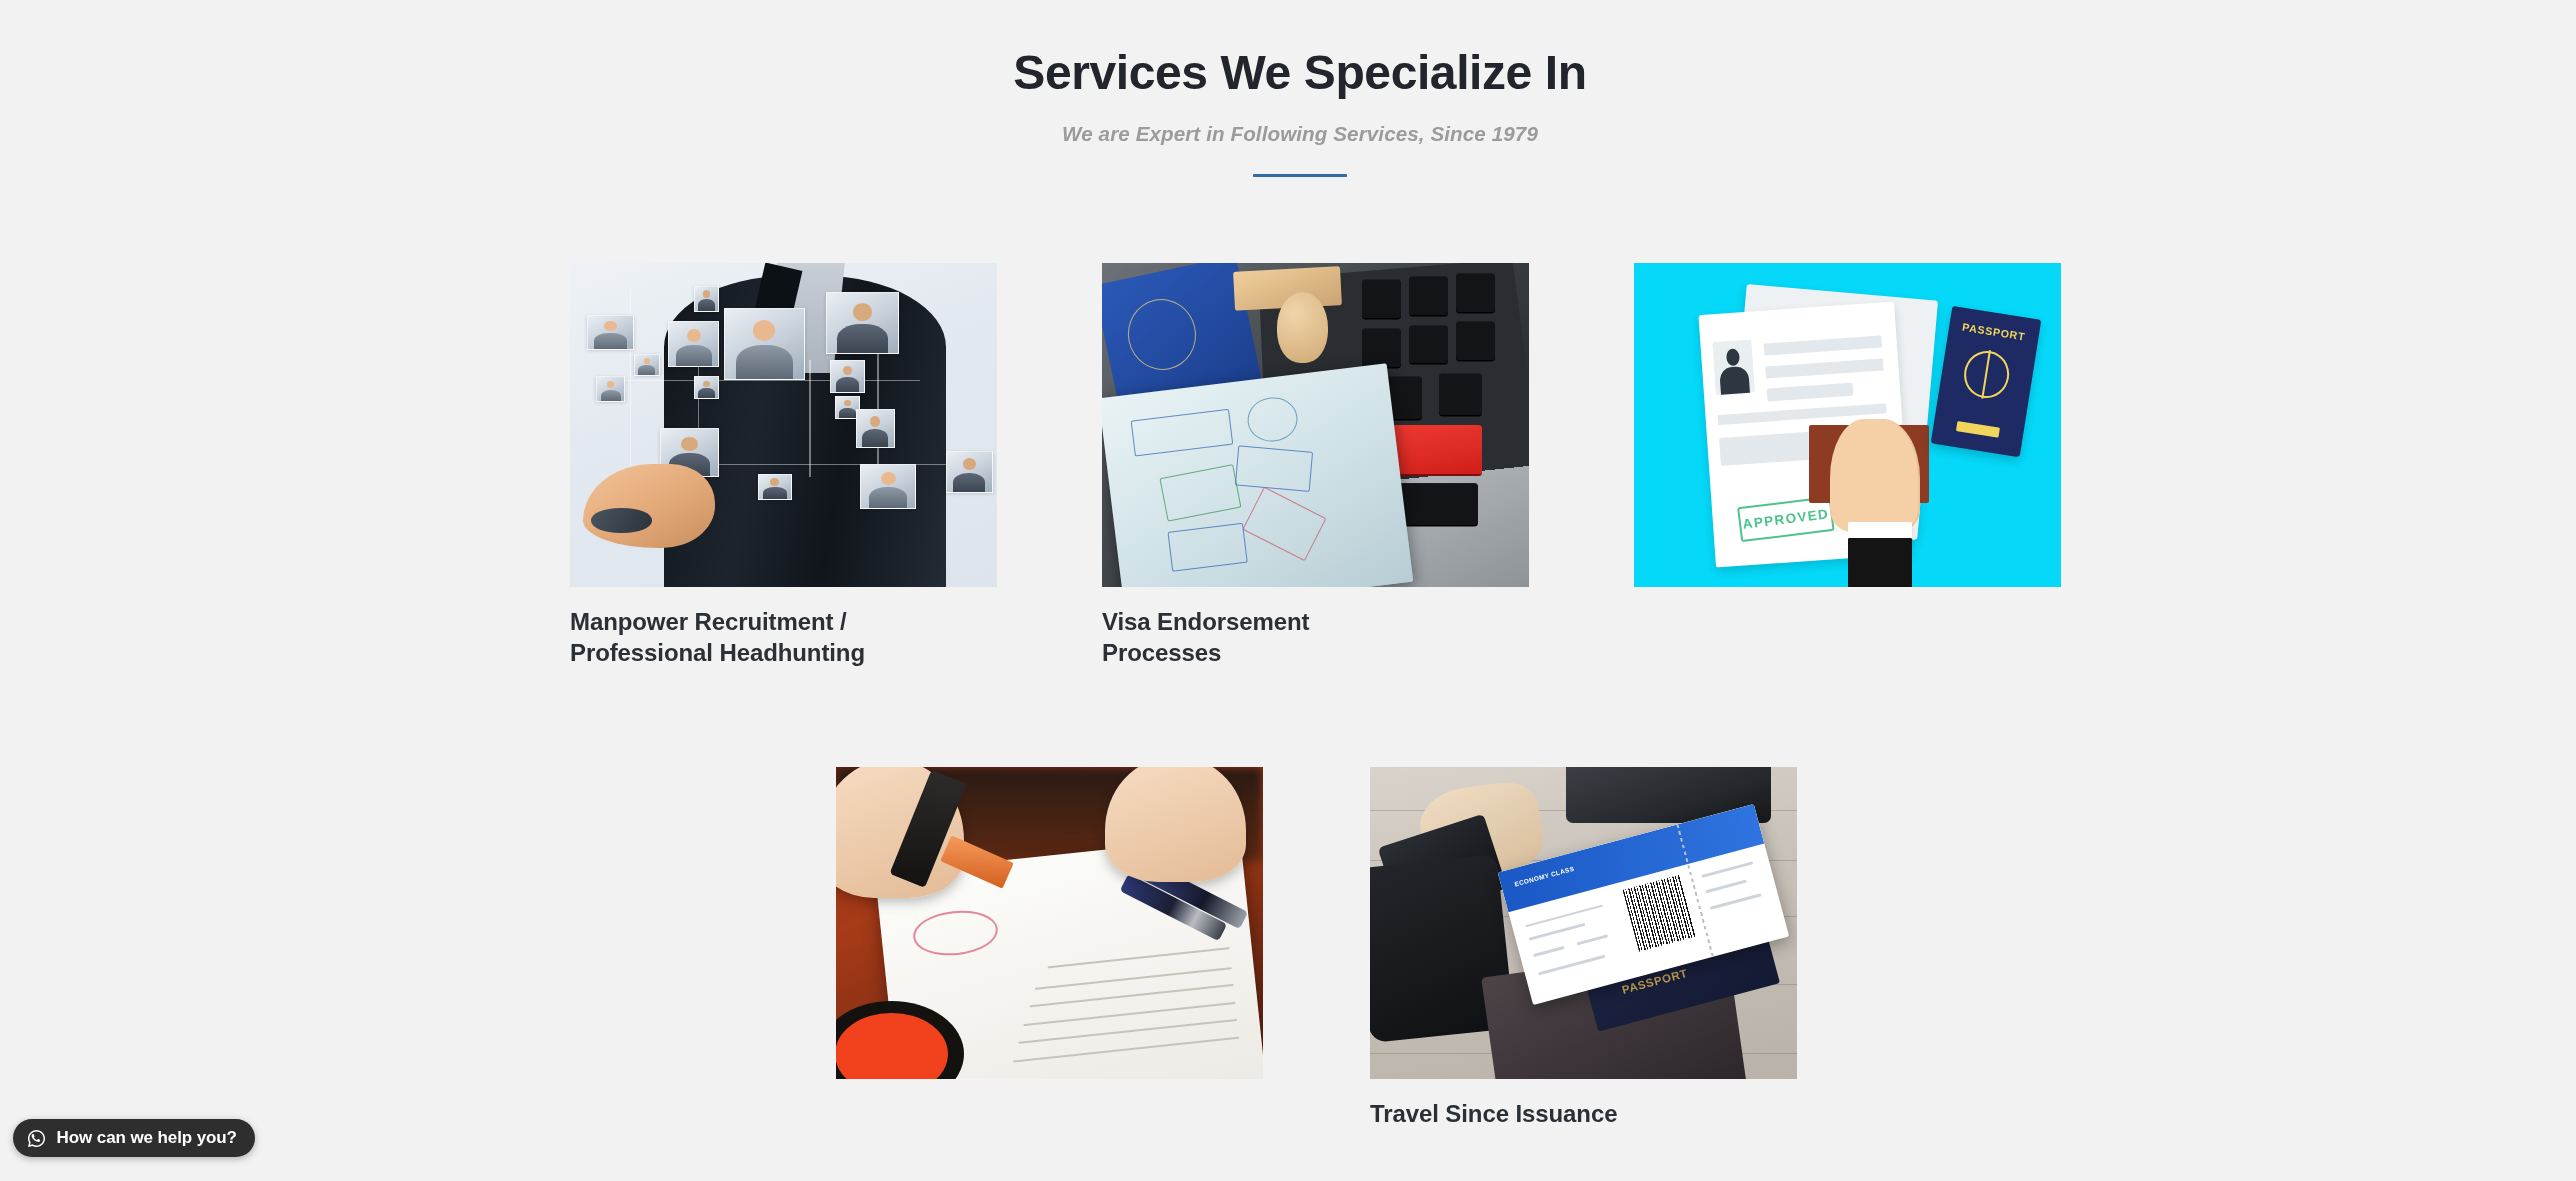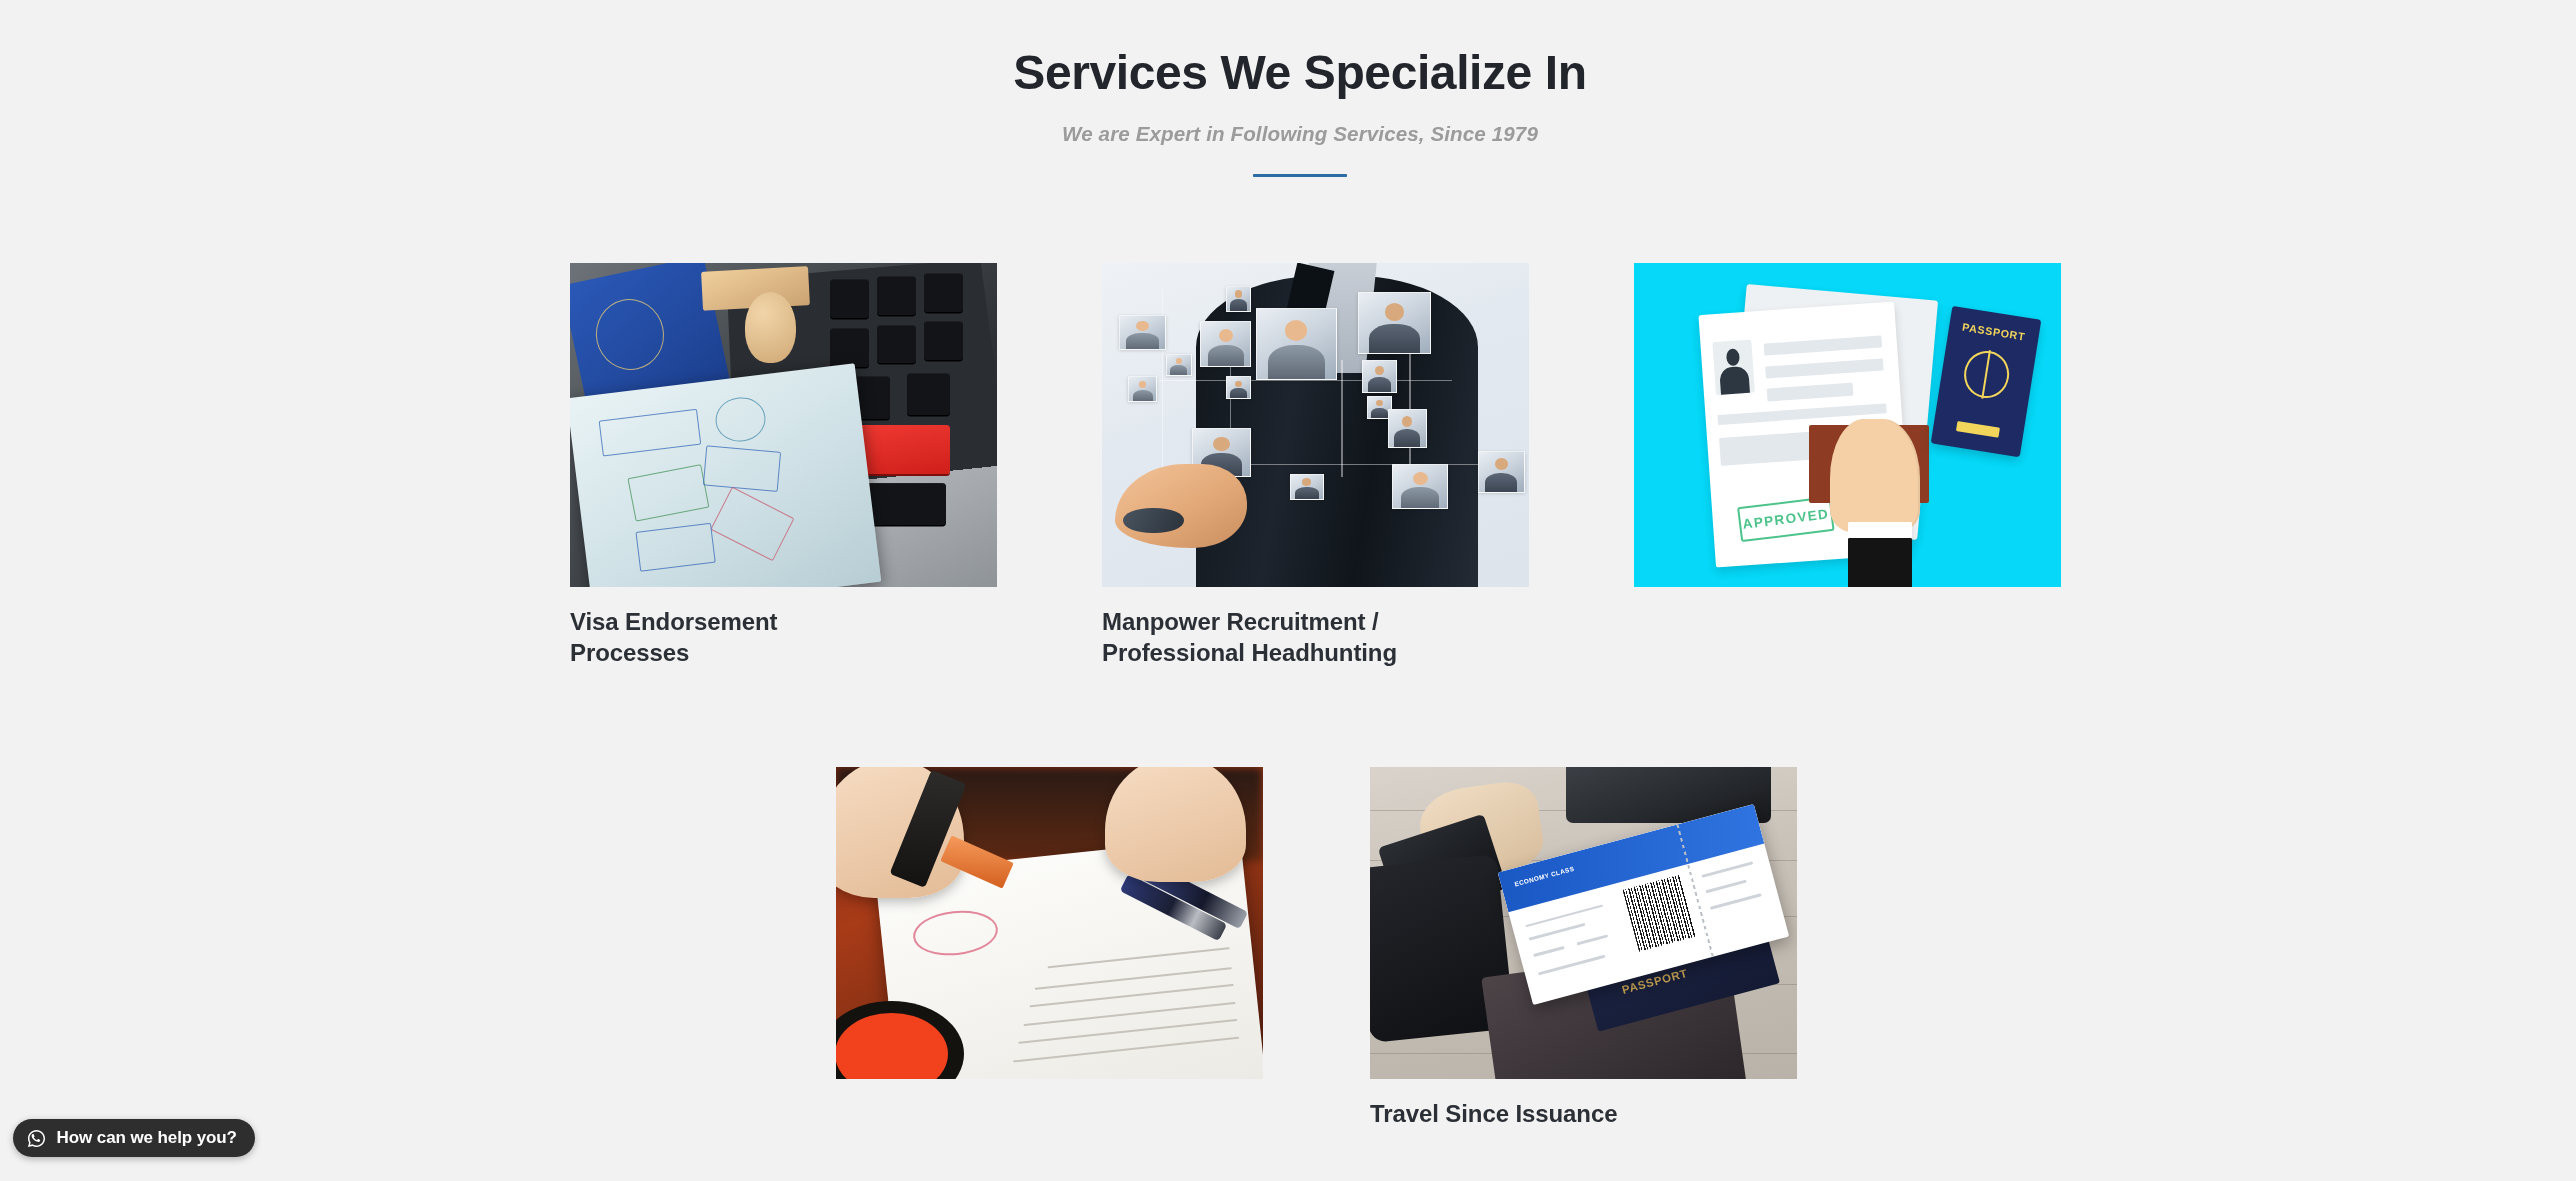--- a/index.html
+++ b/index.html
@@ -357,53 +357,20 @@
 
 <div class="page">
 
   <div class="section-head">
     <h1 class="sec-title">Services We Specialize In</h1>
     <div class="sec-sub">We are Expert in Following Services, Since 1979</div>
     <div class="sec-divider"></div>
   </div>
 
   <div class="row row-1">
-
-    <div class="card">
-      <div class="card-media">
-        <div class="scene sc-visa">
-          <div class="kb"></div>
-          <div class="silver"></div>
-          <div class="key" style="right:30%;top:5%;width:9%;height:12%;"></div>
-          <div class="key" style="right:19%;top:4%;width:9%;height:12%;"></div>
-          <div class="key" style="right:8%;top:3%;width:9%;height:12%;"></div>
-          <div class="key" style="right:30%;top:20%;width:9%;height:12%;"></div>
-          <div class="key" style="right:19%;top:19%;width:9%;height:12%;"></div>
-          <div class="key" style="right:8%;top:18%;width:9%;height:12%;"></div>
-          <div class="key" style="right:25%;top:35%;width:10%;height:13%;"></div>
-          <div class="key" style="right:11%;top:34%;width:10%;height:13%;"></div>
-          <div class="key visa" style="right:11%;top:50%;width:26%;height:15%;"></div>
-          <div class="key" style="right:12%;top:68%;width:25%;height:13%;"></div>
-          <div class="passport-blue"></div>
-          <div class="globe"></div>
-          <div class="book">
-            <div class="stamp blue" style="left:10%;top:12%;width:34%;height:16%;"></div>
-            <div class="stamp circ" style="left:50%;top:9%;width:17%;height:20%;"></div>
-            <div class="stamp green" style="left:18%;top:38%;width:26%;height:20%;transform:rotate(-4deg);"></div>
-            <div class="stamp blue" style="left:44%;top:32%;width:26%;height:18%;transform:rotate(12deg);"></div>
-            <div class="stamp red" style="left:46%;top:56%;width:24%;height:22%;transform:rotate(34deg);"></div>
-            <div class="stamp blue" style="left:18%;top:64%;width:26%;height:18%;"></div>
-          </div>
-          <div class="stamper-bar"></div>
-          <div class="stamper-head"></div>
-        </div>
-      </div>
-      <div class="card-title">Visa Endorsement
-Processes</div>
-    </div>
 
     <div class="card">
       <div class="card-media">
         <div class="scene sc-recruit">
           <div class="suit"></div>
           <div class="shirt"></div>
           <div class="collar"></div>
           <div class="net-line" style="left:8%;top:36%;width:74%;height:1.4px;"></div>
           <div class="net-line" style="left:22%;top:62%;width:68%;height:1.4px;"></div>
           <div class="net-line" style="left:30%;top:22%;width:1.4px;height:44%;"></div>
@@ -427,20 +394,53 @@
           <div class="thumb" style="left:44%;top:65%;width:8%;height:8%;"></div>
           <div class="hand"></div>
         </div>
       </div>
       <div class="card-title">Manpower Recruitment /
 Professional Headhunting</div>
     </div>
 
     <div class="card">
       <div class="card-media">
+        <div class="scene sc-visa">
+          <div class="kb"></div>
+          <div class="silver"></div>
+          <div class="key" style="right:30%;top:5%;width:9%;height:12%;"></div>
+          <div class="key" style="right:19%;top:4%;width:9%;height:12%;"></div>
+          <div class="key" style="right:8%;top:3%;width:9%;height:12%;"></div>
+          <div class="key" style="right:30%;top:20%;width:9%;height:12%;"></div>
+          <div class="key" style="right:19%;top:19%;width:9%;height:12%;"></div>
+          <div class="key" style="right:8%;top:18%;width:9%;height:12%;"></div>
+          <div class="key" style="right:25%;top:35%;width:10%;height:13%;"></div>
+          <div class="key" style="right:11%;top:34%;width:10%;height:13%;"></div>
+          <div class="key visa" style="right:11%;top:50%;width:26%;height:15%;"></div>
+          <div class="key" style="right:12%;top:68%;width:25%;height:13%;"></div>
+          <div class="passport-blue"></div>
+          <div class="globe"></div>
+          <div class="book">
+            <div class="stamp blue" style="left:10%;top:12%;width:34%;height:16%;"></div>
+            <div class="stamp circ" style="left:50%;top:9%;width:17%;height:20%;"></div>
+            <div class="stamp green" style="left:18%;top:38%;width:26%;height:20%;transform:rotate(-4deg);"></div>
+            <div class="stamp blue" style="left:44%;top:32%;width:26%;height:18%;transform:rotate(12deg);"></div>
+            <div class="stamp red" style="left:46%;top:56%;width:24%;height:22%;transform:rotate(34deg);"></div>
+            <div class="stamp blue" style="left:18%;top:64%;width:26%;height:18%;"></div>
+          </div>
+          <div class="stamper-bar"></div>
+          <div class="stamper-head"></div>
+        </div>
+      </div>
+      <div class="card-title">Visa Endorsement
+Processes</div>
+    </div>
+
+    <div class="card">
+      <div class="card-media">
         <div class="scene sc-emig">
           <div class="doc back"></div>
           <div class="doc front">
             <div class="avatar-box"></div>
             <div class="line" style="left:32%;top:13%;width:60%;height:5%;"></div>
             <div class="line" style="left:32%;top:22%;width:60%;height:5%;"></div>
             <div class="line" style="left:32%;top:31%;width:44%;height:5%;"></div>
             <div class="line" style="left:6%;top:40%;width:86%;height:4%;"></div>
             <div class="line" style="left:6%;top:49%;width:86%;height:11%;"></div>
             <div class="approved">APPROVED</div>

